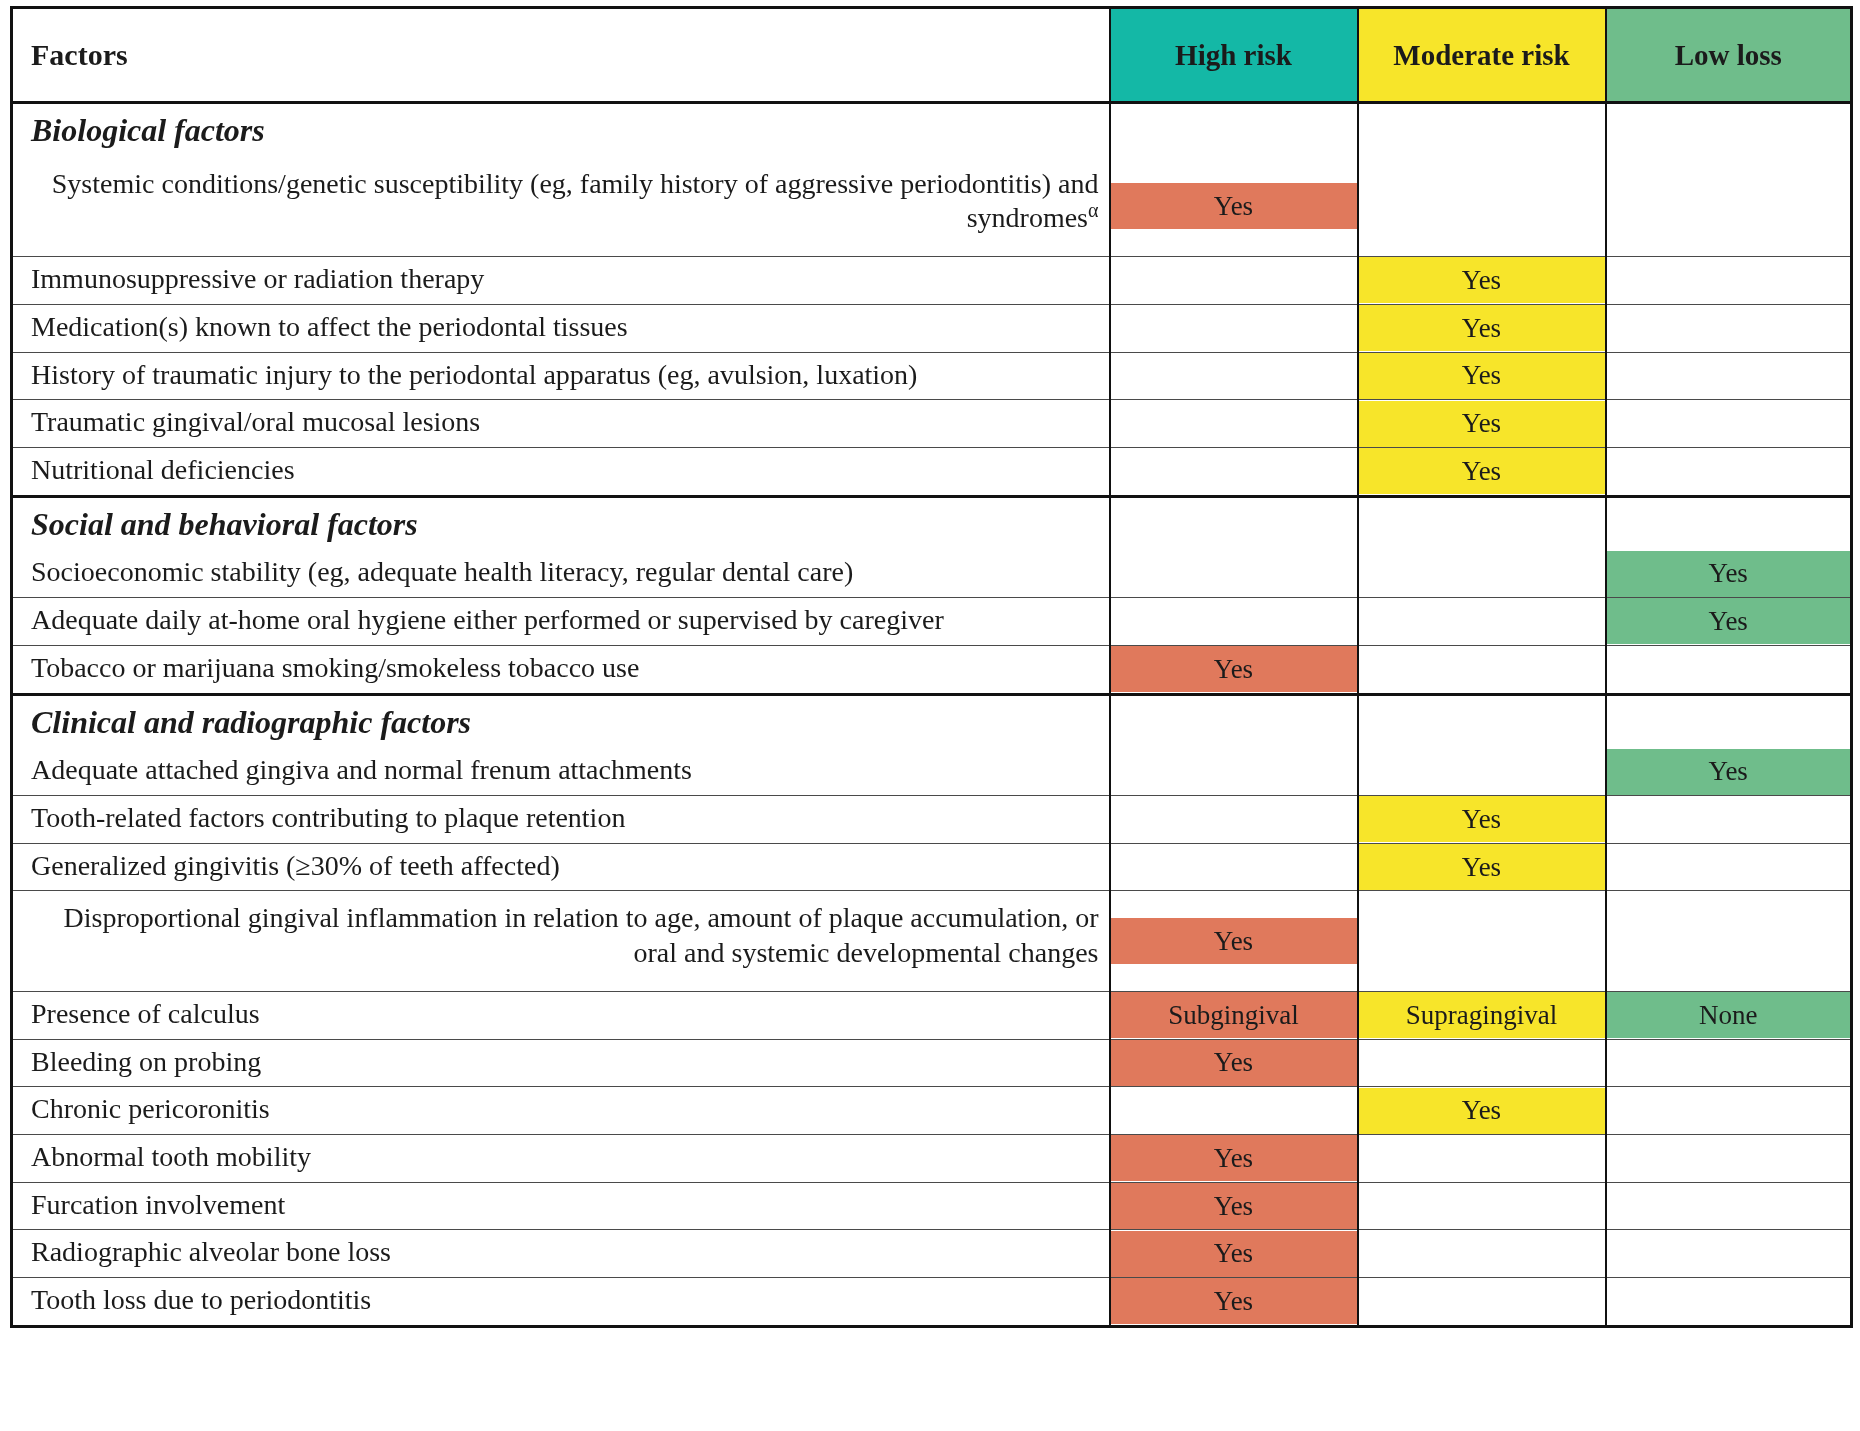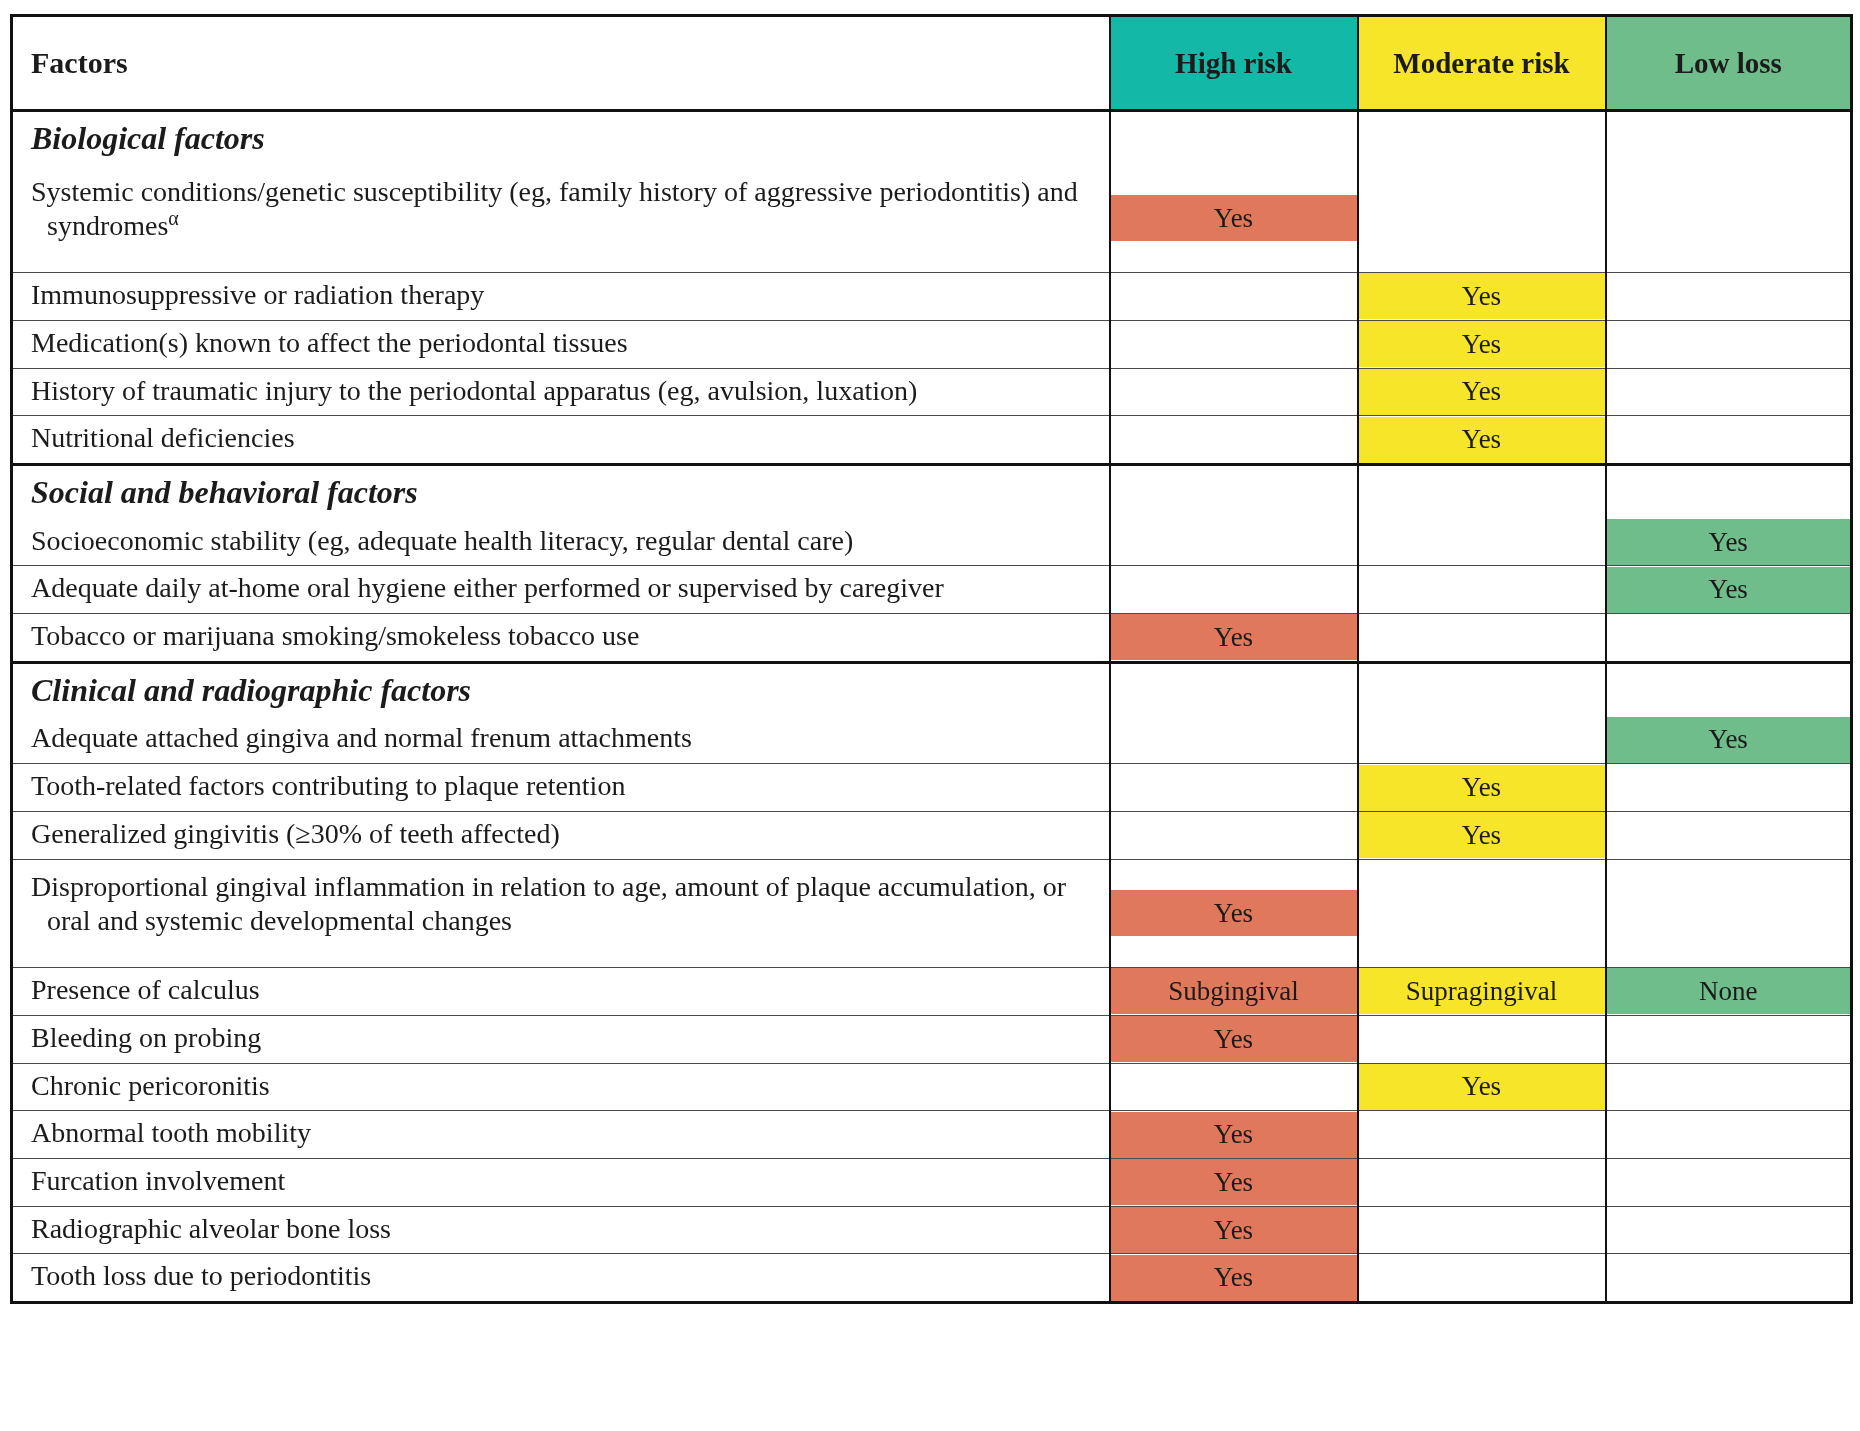--- a/index.html
+++ b/index.html
@@ -20,21 +20,20 @@
     padding: 6px 10px 10px 10px;
   }
   table.risk {
     border-collapse: collapse;
     width: 1840px;
     table-layout: fixed;
     border-top: 3px solid #111;
     border-bottom: 3px solid #111;
     border-left: 3px solid #111;
     border-right: 3px solid #111;
-    margin-top: 8px;
   }
   col.c-factor { width: 1098px; }
   col.c-high   { width: 248px; }
   col.c-mod    { width: 248px; }
   col.c-low    { width: 246px; }
 
   
   thead th {
     border-left: 2px solid #111;
     border-bottom: 3px solid #111;
@@ -100,21 +99,21 @@
   tr.section.topgap td { border-top: 3px solid #111; }
   tr.section td.factor, tr.section td.val { border-bottom: none; }
 
   tr.last td { border-bottom: none; }
 
   .sup {
     font-size: 20px;
     vertical-align: super;
     line-height: 0;
   }
-  .tallrow td.factor { padding-top: 10px; padding-bottom: 28px; }
+  .tallrow td.factor { padding-top: 10px; padding-bottom: 20px; text-align: right; }
 </style>
 </head>
 <body>
 
 <div class="sheet">
   <table class="risk">
     <colgroup>
       <col class="c-factor">
       <col class="c-high">
       <col class="c-mod">
@@ -183,20 +182,32 @@
             <div class="fill empty"></div>
           </td>
           <td class="val">
             <div class="fill mod">Yes</div>
           </td>
           <td class="val">
             <div class="fill empty"></div>
           </td>
         </tr>
         <tr class="">
+          <td class="factor"><span>Traumatic gingival/oral mucosal lesions</span></td>
+          <td class="val">
+            <div class="fill empty"></div>
+          </td>
+          <td class="val">
+            <div class="fill mod">Yes</div>
+          </td>
+          <td class="val">
+            <div class="fill empty"></div>
+          </td>
+        </tr>
+        <tr class="">
           <td class="factor"><span>Nutritional deficiencies</span></td>
           <td class="val">
             <div class="fill empty"></div>
           </td>
           <td class="val">
             <div class="fill mod">Yes</div>
           </td>
           <td class="val">
             <div class="fill empty"></div>
           </td>

